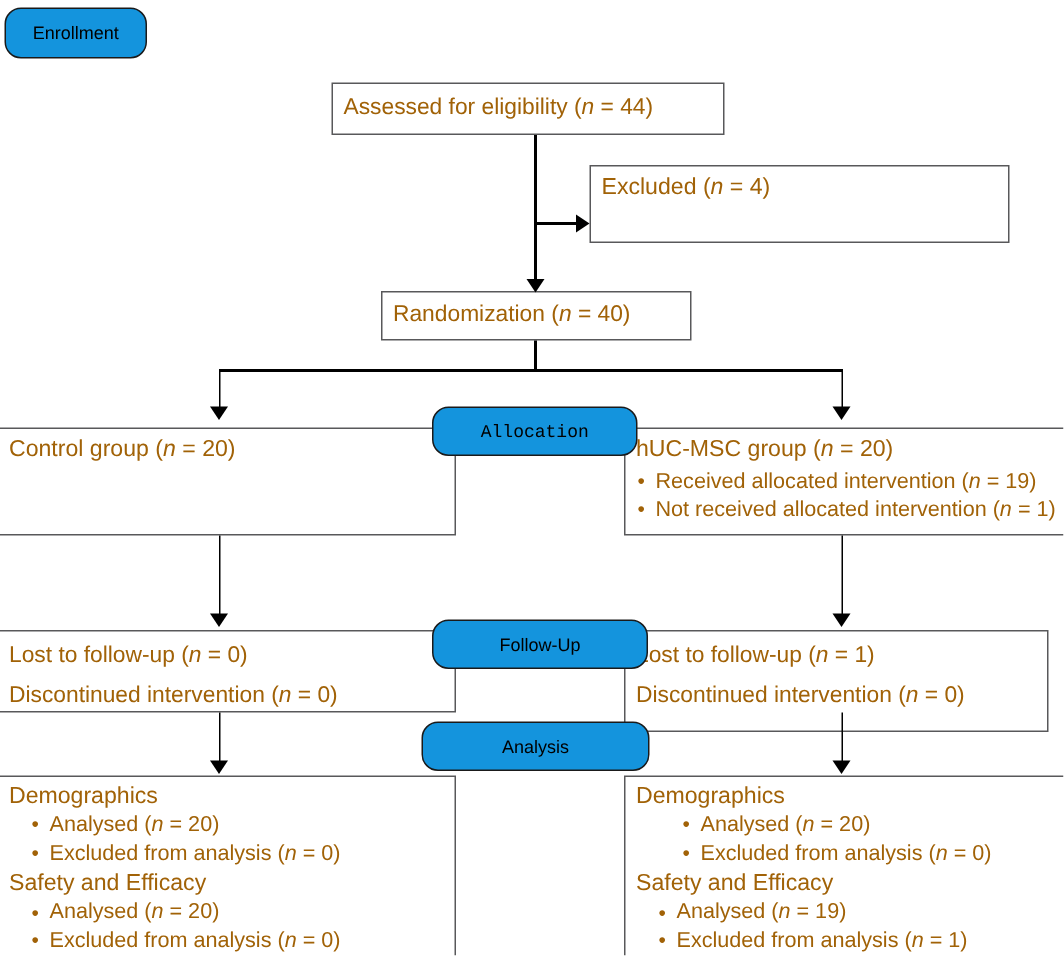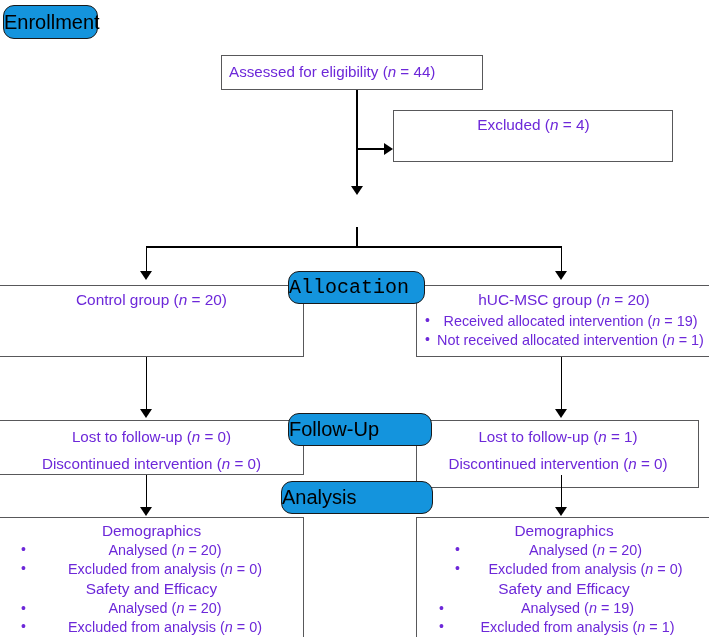--- a/index.html
+++ b/index.html
@@ -17,22 +17,21 @@
 
   
   .box{
     position:absolute;
     box-sizing:border-box;
     border:1.6px solid #58585a;
     background:#ffffff;
     padding:4px 6px 4px 7px;
     font-size:15.2px;
     line-height:1.22;
-    color:#6d28d9;
-    text-align:center;
+    color:#a16207;
   }
   .box .hdr{
     display:block;
     white-space:nowrap;
     font-size:15.4px;
     margin:1px 0 2px 0;
   }
   .box .hdr.tight{margin-bottom:0;}
   .box ul{
     list-style:none;
@@ -64,23 +63,24 @@
   .ital{font-style:italic;}
 
   
   .pill{
     position:absolute;
     box-sizing:border-box;
     background:#1494dd;
     border:1.8px solid #1a1a1a;
     border-radius:11px;
     color:#000000;
-    font-size:20px;
+    font-size:12px;
     display:flex;
     align-items:center;
+    justify-content:center;
     z-index:6;
     white-space:nowrap;
   }
 
   
   .ln{
     position:absolute;
     background:#000000;
     z-index:2;
   }
@@ -119,20 +119,23 @@
   <div class="ln vln" style="left:356px;top:90px;height:103px;"></div>
   <div class="arrow-d" style="left:350.5px;top:186px;"></div>
 
   <div class="ln hln" style="left:356px;top:148px;width:33px;"></div>
   <div class="arrow-r" style="left:384px;top:142.5px;"></div>
 
   <div class="box" style="left:393px;top:110px;width:280px;height:52px;">
     <span class="hdr"><span>Excluded (</span><span class="ital">n</span><span> = 4)</span></span>
   </div>
 
+  <div class="box" style="left:254px;top:194px;width:207px;height:33px;display:flex;align-items:center;">
+    <span class="para"><span>Randomization (</span><span class="ital">n</span><span> = 40)</span></span>
+  </div>
 
   <div class="ln vln" style="left:356px;top:227px;height:21px;"></div>
   <div class="ln hln" style="left:146px;top:246px;width:416px;"></div>
   <div class="ln vln" style="left:145.5px;top:246px;height:31px;"></div>
   <div class="arrow-d" style="left:140px;top:271px;"></div>
   <div class="ln vln" style="left:560.5px;top:246px;height:31px;"></div>
   <div class="arrow-d" style="left:555px;top:271px;"></div>
 
   <div class="pill" style="left:288px;top:271px;width:137px;height:33px;font-family:Liberation Mono, monospace;">
     <span>Allocation</span>

